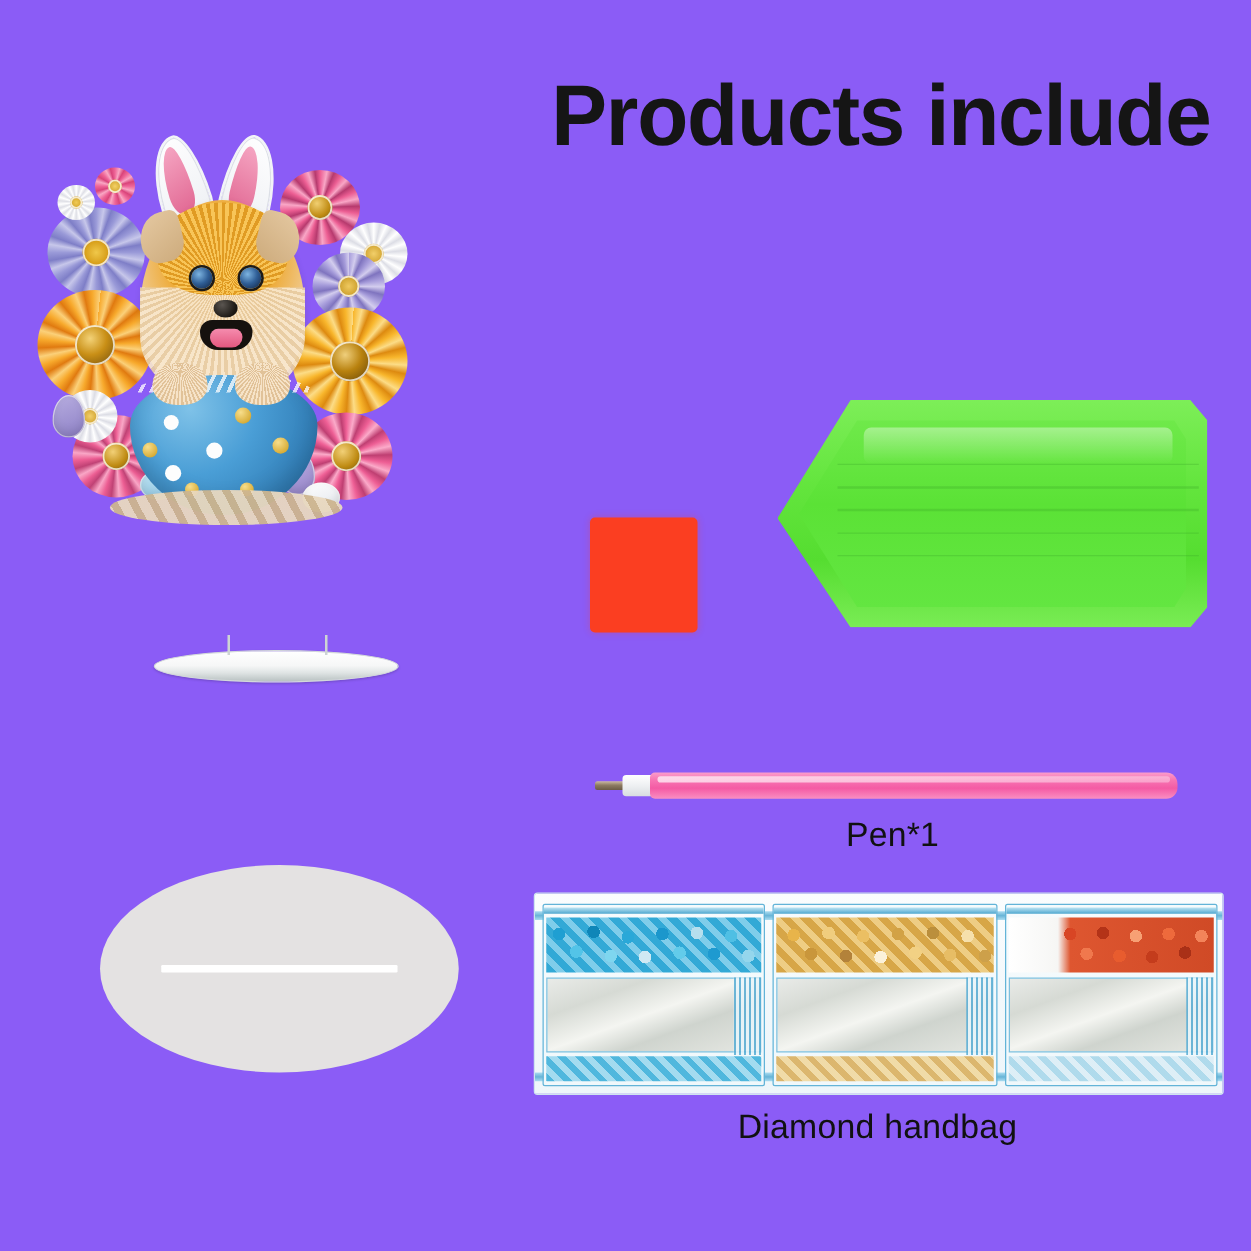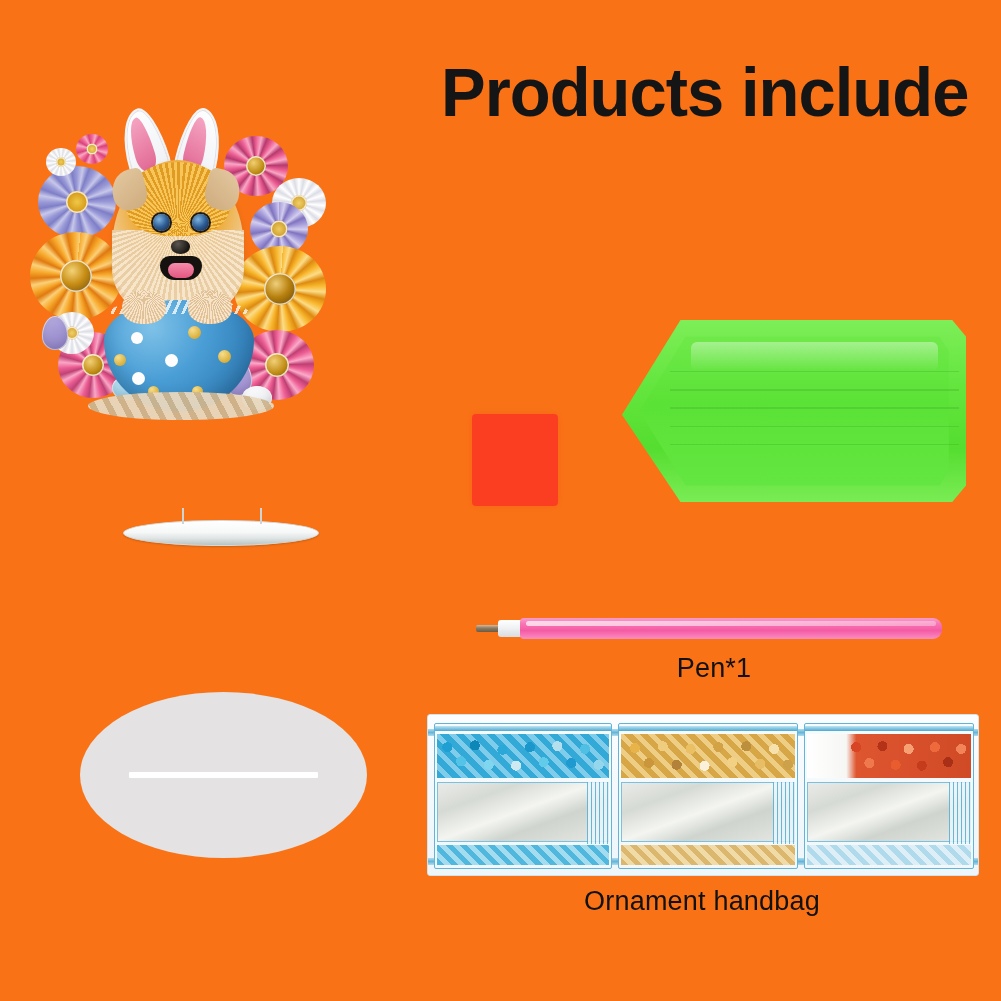--- a/index.html
+++ b/index.html
@@ -8,21 +8,21 @@
     padding: 0;
     background: #ffffff;
   }
   body {
     font-family: "Liberation Sans", "DejaVu Sans", sans-serif;
   }
   #page {
     position: relative;
     width: 1001px;
     height: 1001px;
-    background: #f97316;
+    background: #8b5cf6;
     overflow: hidden;
   }
 
   
   #heading {
     position: absolute;
     left: 441px;
     top: 58px;
     width: 560px;
     font-family: "Liberation Sans", "DejaVu Sans", sans-serif;
@@ -610,15 +610,15 @@
              radial-gradient(circle at 70% 72%,#c43c1c 0 5px,transparent 5px),
              radial-gradient(circle at 78% 30%,#ee6a3c 0 5px,transparent 5px),
              radial-gradient(circle at 86% 64%,#a93017 0 5px,transparent 5px),
              radial-gradient(circle at 94% 34%,#f3845a 0 5px,transparent 5px),
              linear-gradient(90deg,#ffffff 0%,#f6f6f4 24%,#de5630 30%,#d04a26 100%);"></div>
       <div class="foil"></div>
       <div class="ribs" style="right:2px;"></div>
       <div class="stones-bottom" style="background:repeating-linear-gradient(45deg,#9fd3e8 0 5px,#d9ecf5 5px 10px);opacity:.8;"></div>
     </div>
   </div>
-  <div class="caption" id="cap-handbag">Ornament handbag</div>
+  <div class="caption" id="cap-handbag">Diamond handbag</div>
 
 </div>
 
 </body></html>

